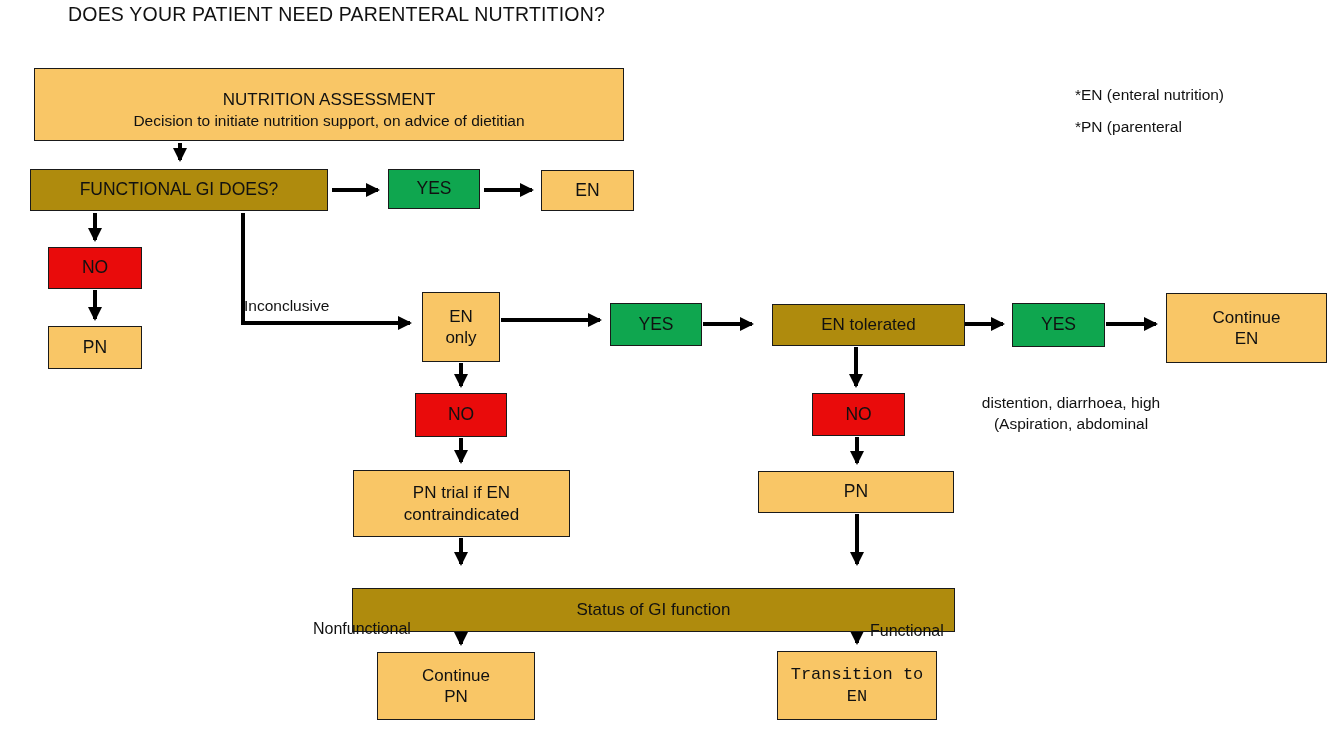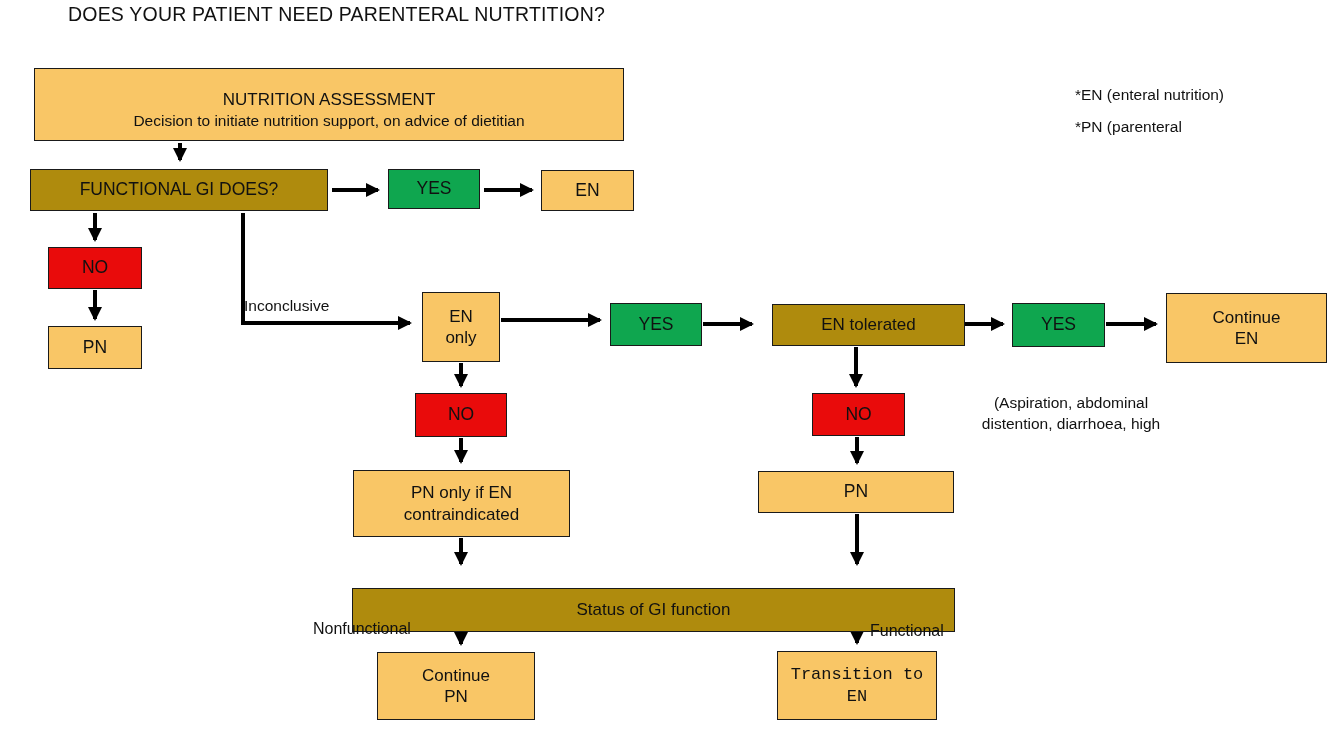--- a/index.html
+++ b/index.html
@@ -115,26 +115,26 @@
   <div id="conten" class="node orange" style="background: rgb(249, 198, 102);">
     <div>Continue</div>
     <div>EN</div>
   </div>
 
   <div id="no2" class="node red" style="background: rgb(233, 11, 11);">NO</div>
 
   <div id="no3" class="node red" style="background: rgb(233, 11, 11);">NO</div>
 
   <div id="aspiration" class="f15">
+    <div>distention, diarrhoea, high</div>
     <div>(Aspiration, abdominal</div>
-    <div>distention, diarrhoea, high</div>
   </div>
 
   <div id="pnonly" class="node orange" style="background: rgb(249, 198, 102);">
-    <div>PN only if EN</div>
+    <div>PN trial if EN</div>
     <div>contraindicated</div>
   </div>
 
   <div id="pn2" class="node orange" style="background: rgb(249, 198, 102);">PN</div>
 
   <div id="status" class="node gold" style="background: rgb(175, 139, 13); margin-top: 16px;">Status of GI function</div>
 
   <div id="nonfunctional" class="lbl f16">Nonfunctional</div>
   <div id="functional" class="lbl f16">Functional</div>
 

